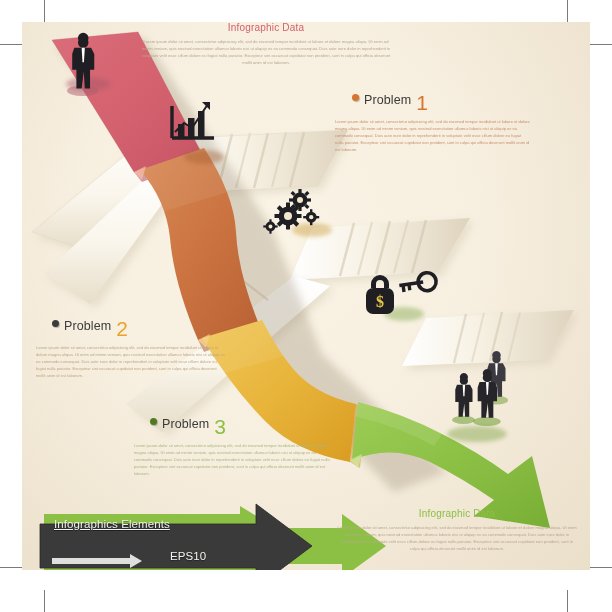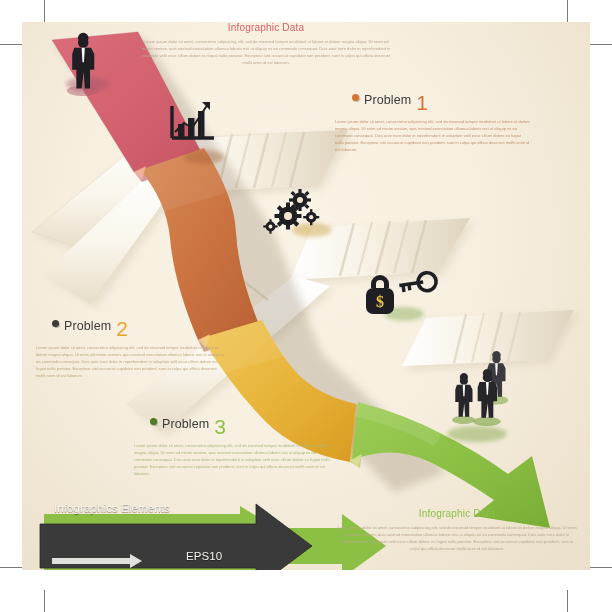--- a/index.html
+++ b/index.html
@@ -348,17 +348,17 @@
       <span class="pword">Problem</span>
       <span class="pnum" style="color:#8cc045;">3</span>
     </div>
     <div class="pbody" style="left:112px;top:420px;width:200px;color:#a8b87e;">Lorem ipsum dolor sit amet, consectetur adipisicing elit, sed do eiusmod tempor incididunt ut labore et dolore magna aliqua. Ut enim ad minim veniam, quis nostrud exercitation ullamco laboris nisi ut aliquip ex ea commodo consequat. Duis aute irure dolor in reprehenderit in voluptate velit esse cillum dolore eu fugiat nulla pariatur. Excepteur sint occaecat cupidatat non proident, sunt in culpa qui officia deserunt mollit anim id est laborum.</div>
 
     <div class="tblock" style="left:308px;top:486px;width:254px;">
       <div class="ttitle" style="color:#8cc045;">Infographic Data</div>
       <div class="tbody c" style="margin-top:5px;padding:0 6px;">Lorem ipsum dolor sit amet, consectetur adipisicing elit, sed do eiusmod tempor incididunt ut labore et dolore magna aliqua. Ut enim ad minim veniam, quis nostrud exercitation ullamco laboris nisi ut aliquip ex ea commodo consequat. Duis aute irure dolor in reprehenderit in voluptate velit esse cillum dolore eu fugiat nulla pariatur. Excepteur sint occaecat cupidatat non proident, sunt in culpa qui officia deserunt mollit anim id est laborum.</div>
     </div>
 
-    <div class="bannertext nosel" style="left:32px;top:480px;">Infographics Elements</div>
-    <div class="bannertext nosel" style="left:148px;top:528px;padding-left:16px;">EPS10</div>
+    <div class="bannertext nosel" style="left:32px;top:496px;text-decoration:underline;">Infographics Elements</div>
+    <div class="bannertext nosel" style="left:132px;top:528px;padding-left:16px;">EPS10</div>
 
   </div>
 </div>
 
 </body></html>

